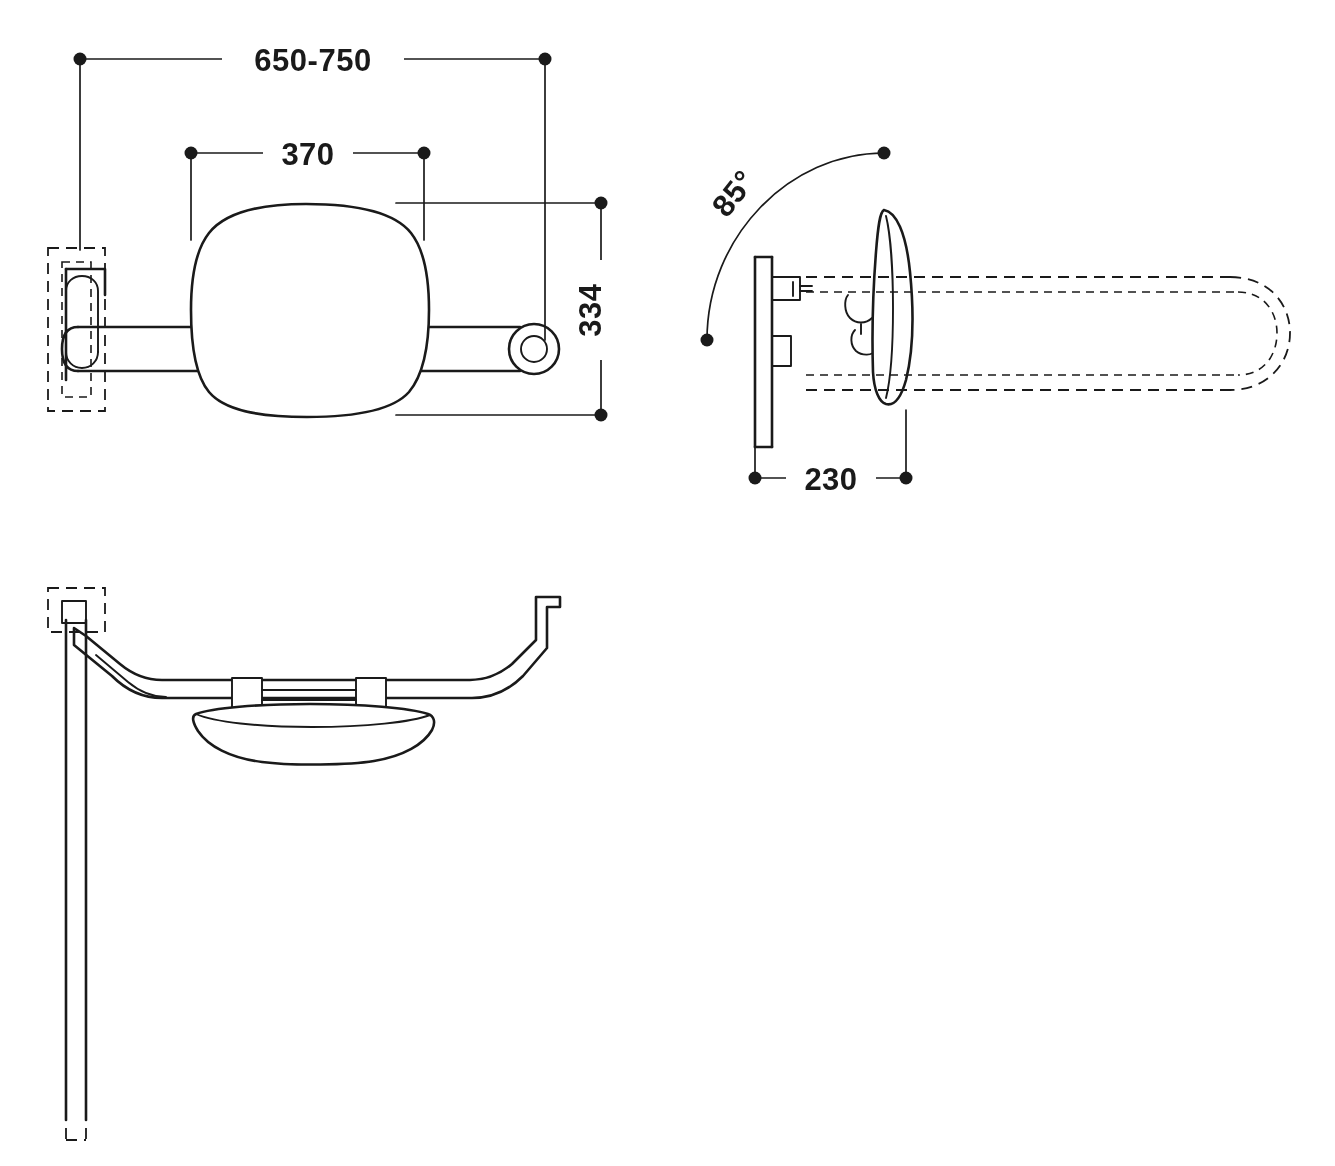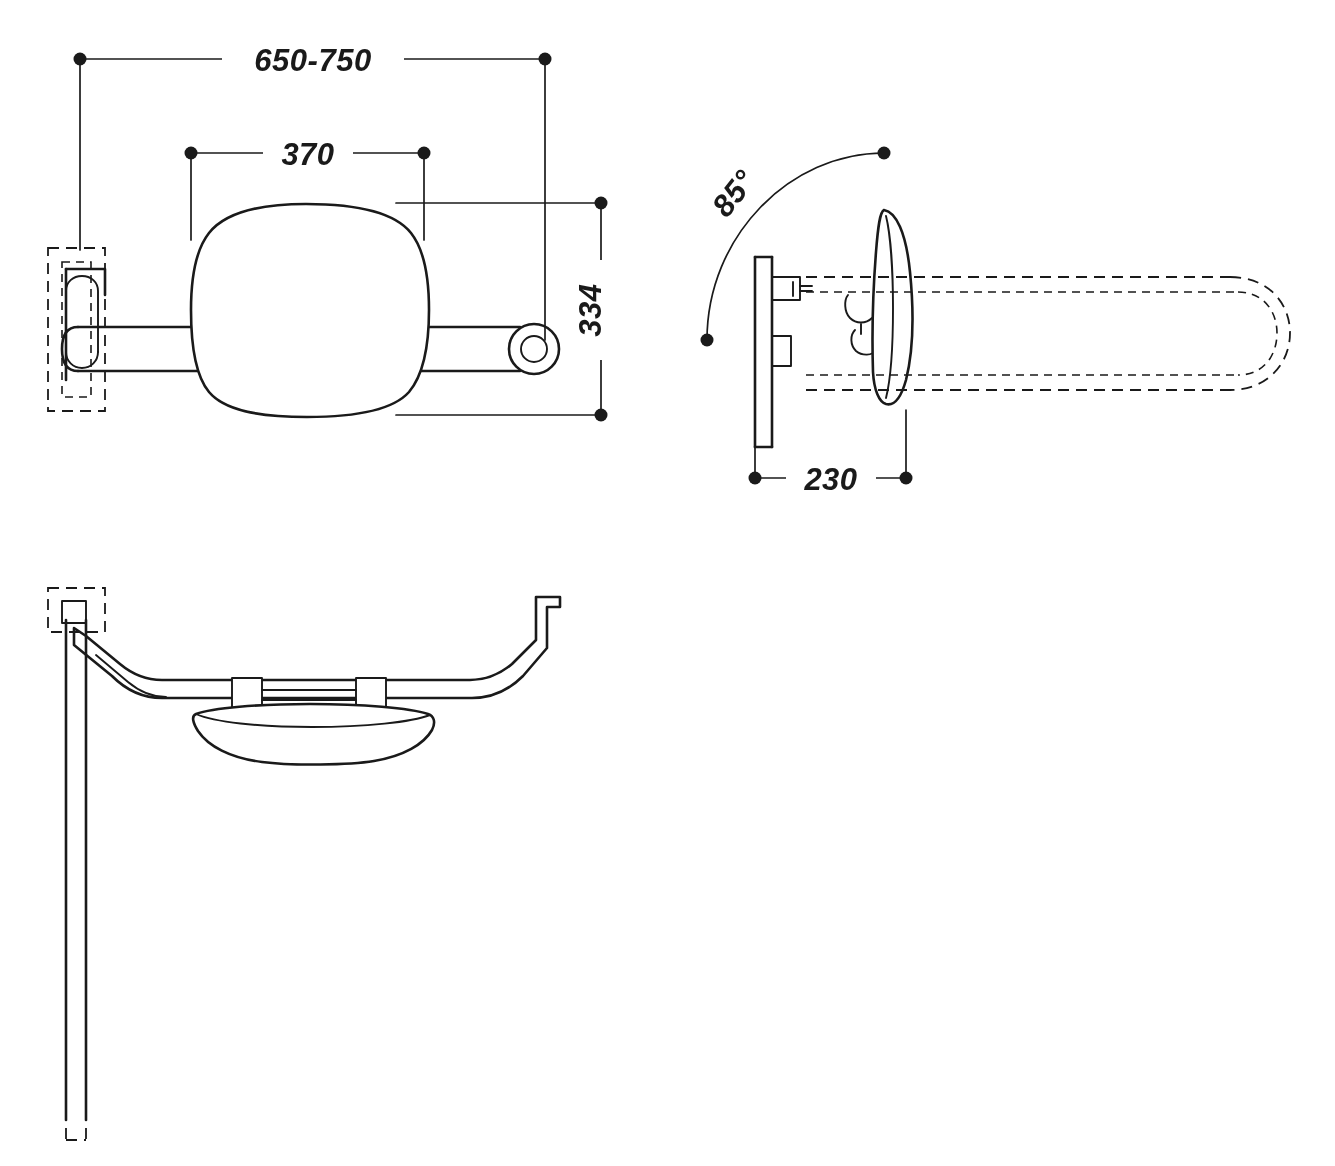--- a/index.html
+++ b/index.html
@@ -10,21 +10,20 @@
   body {
     width: 1335px;
     height: 1166px;
     font-family: "Liberation Sans", sans-serif;
     overflow: hidden;
   }
   #drawing-root {
     position: relative;
     width: 1335px;
     height: 1128px;
-    font-style: italic;
   }
   svg.tech-drawing {
     display: block;
     width: 1335px;
     height: 1166px;
   }
   .ln {
     fill: none;
     stroke: #1a1a1a;
     stroke-width: 2.6;

